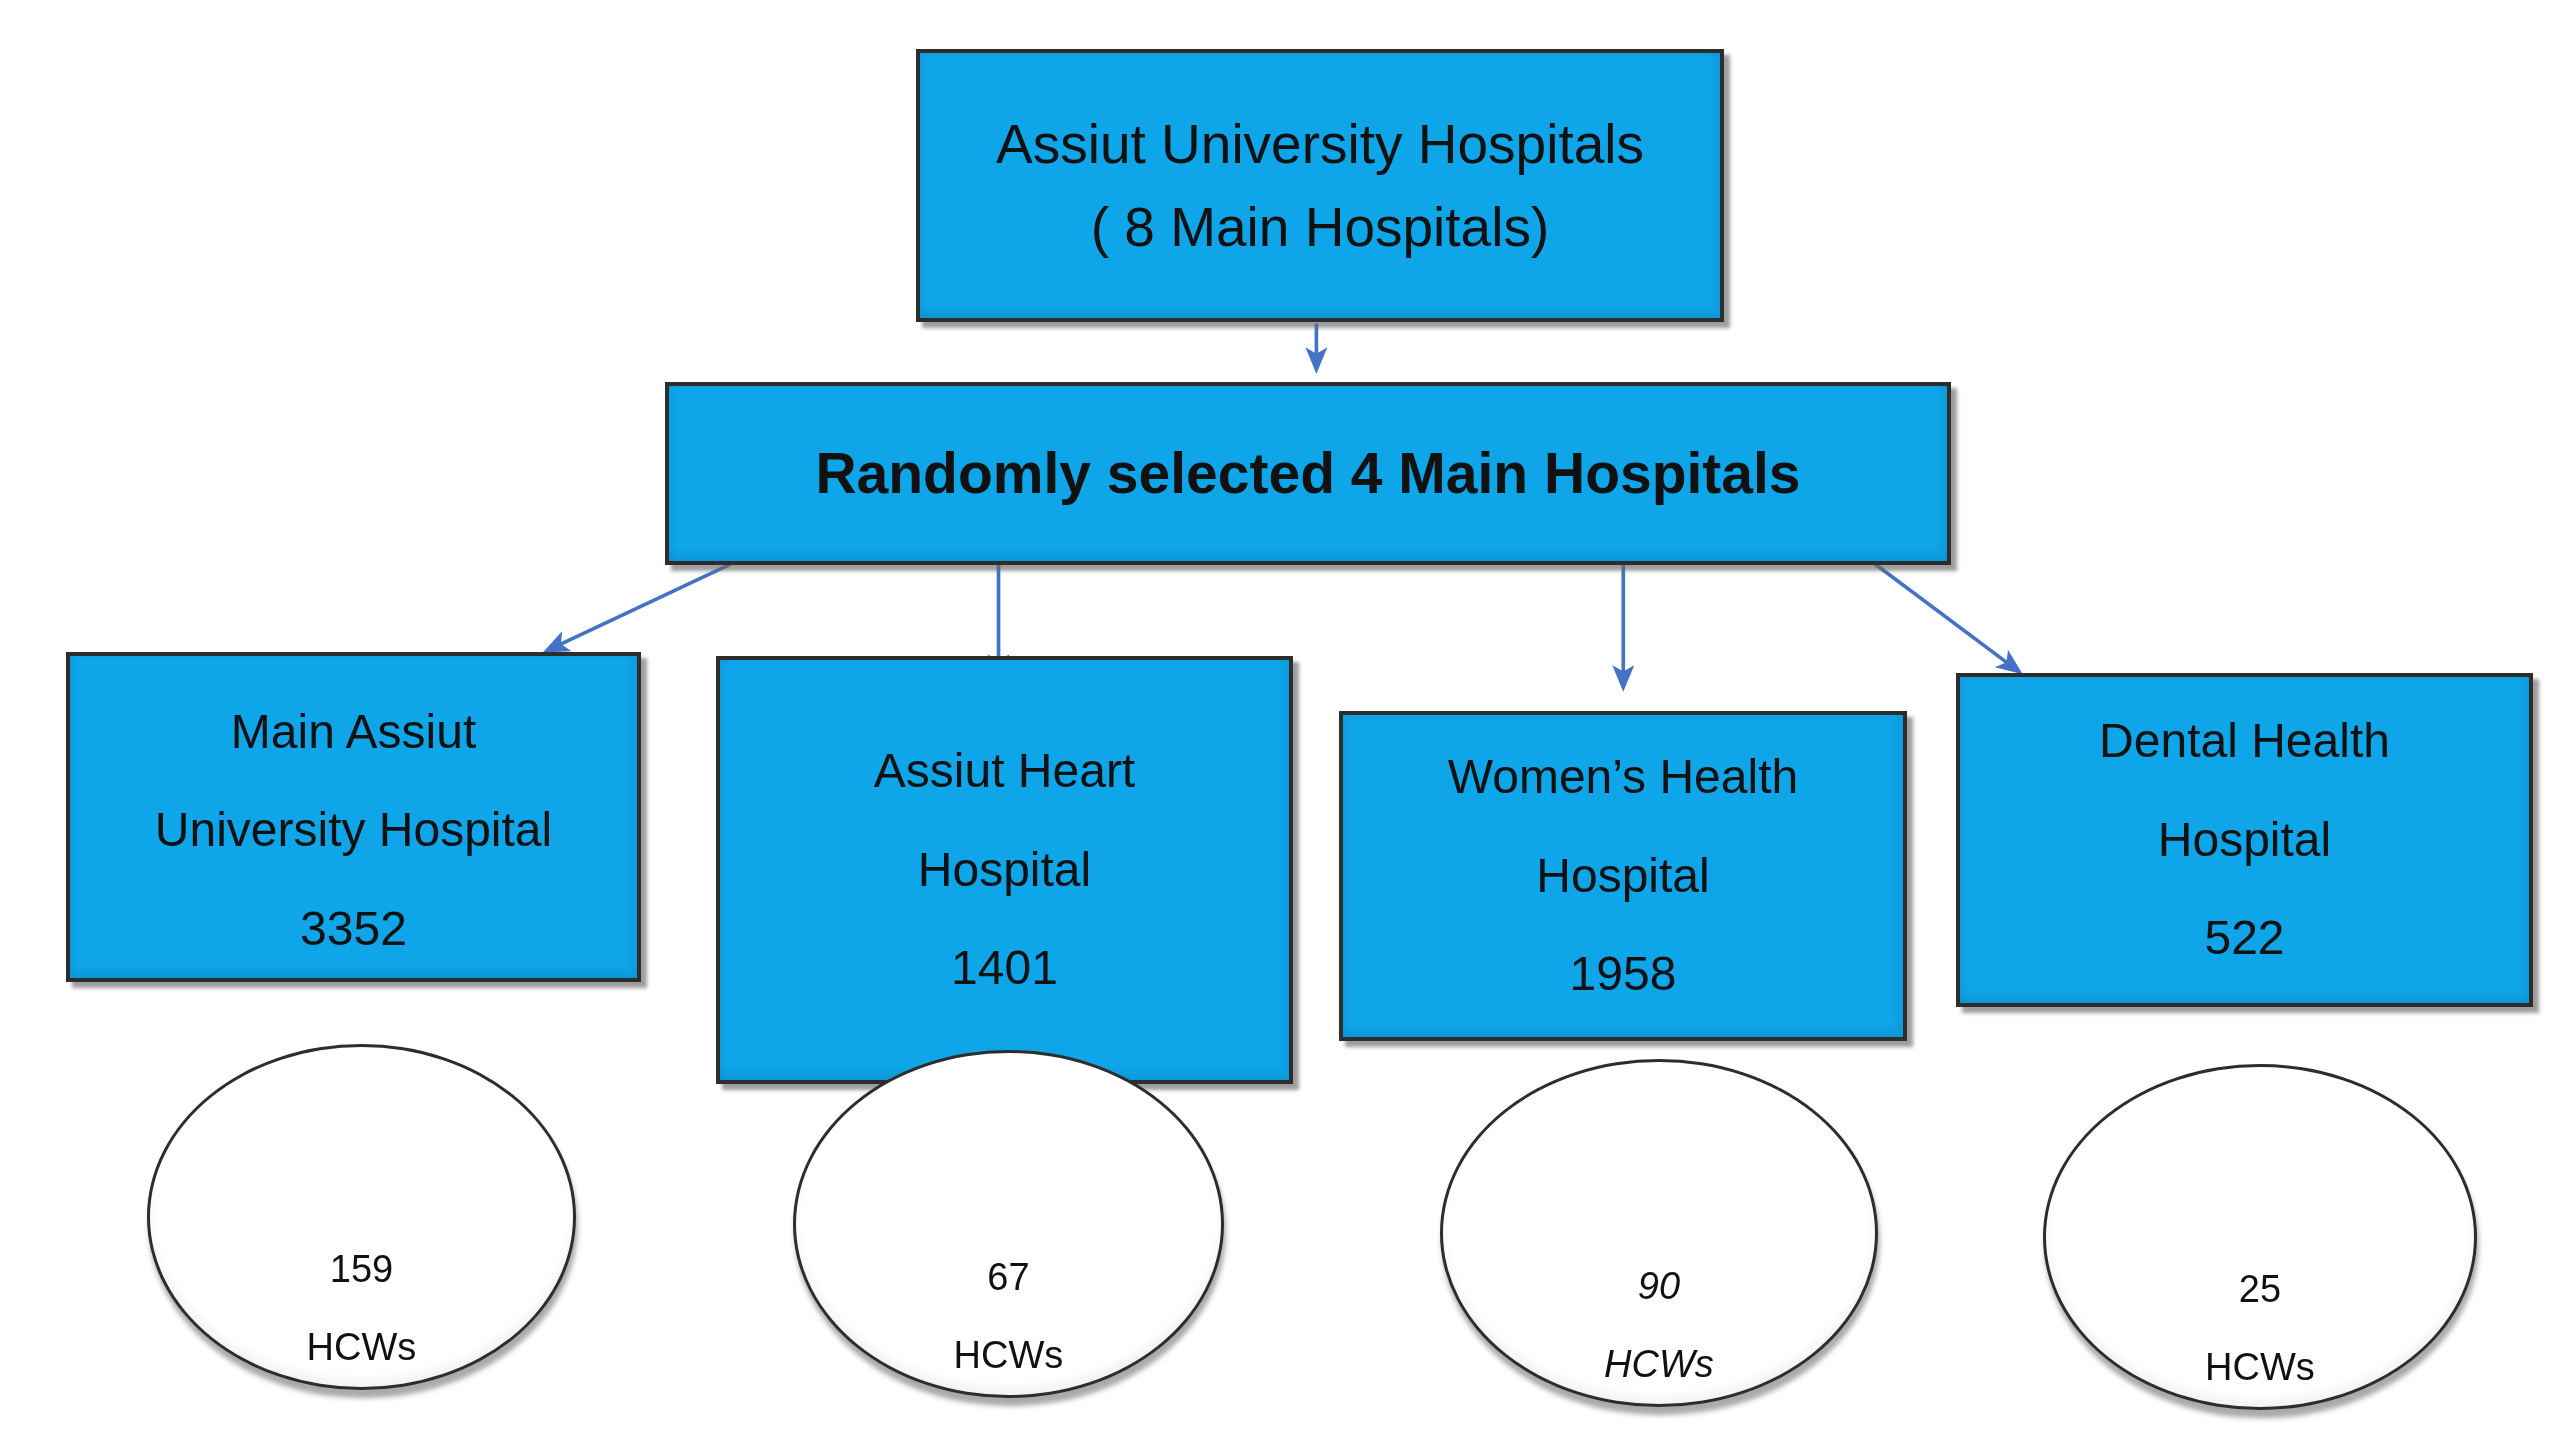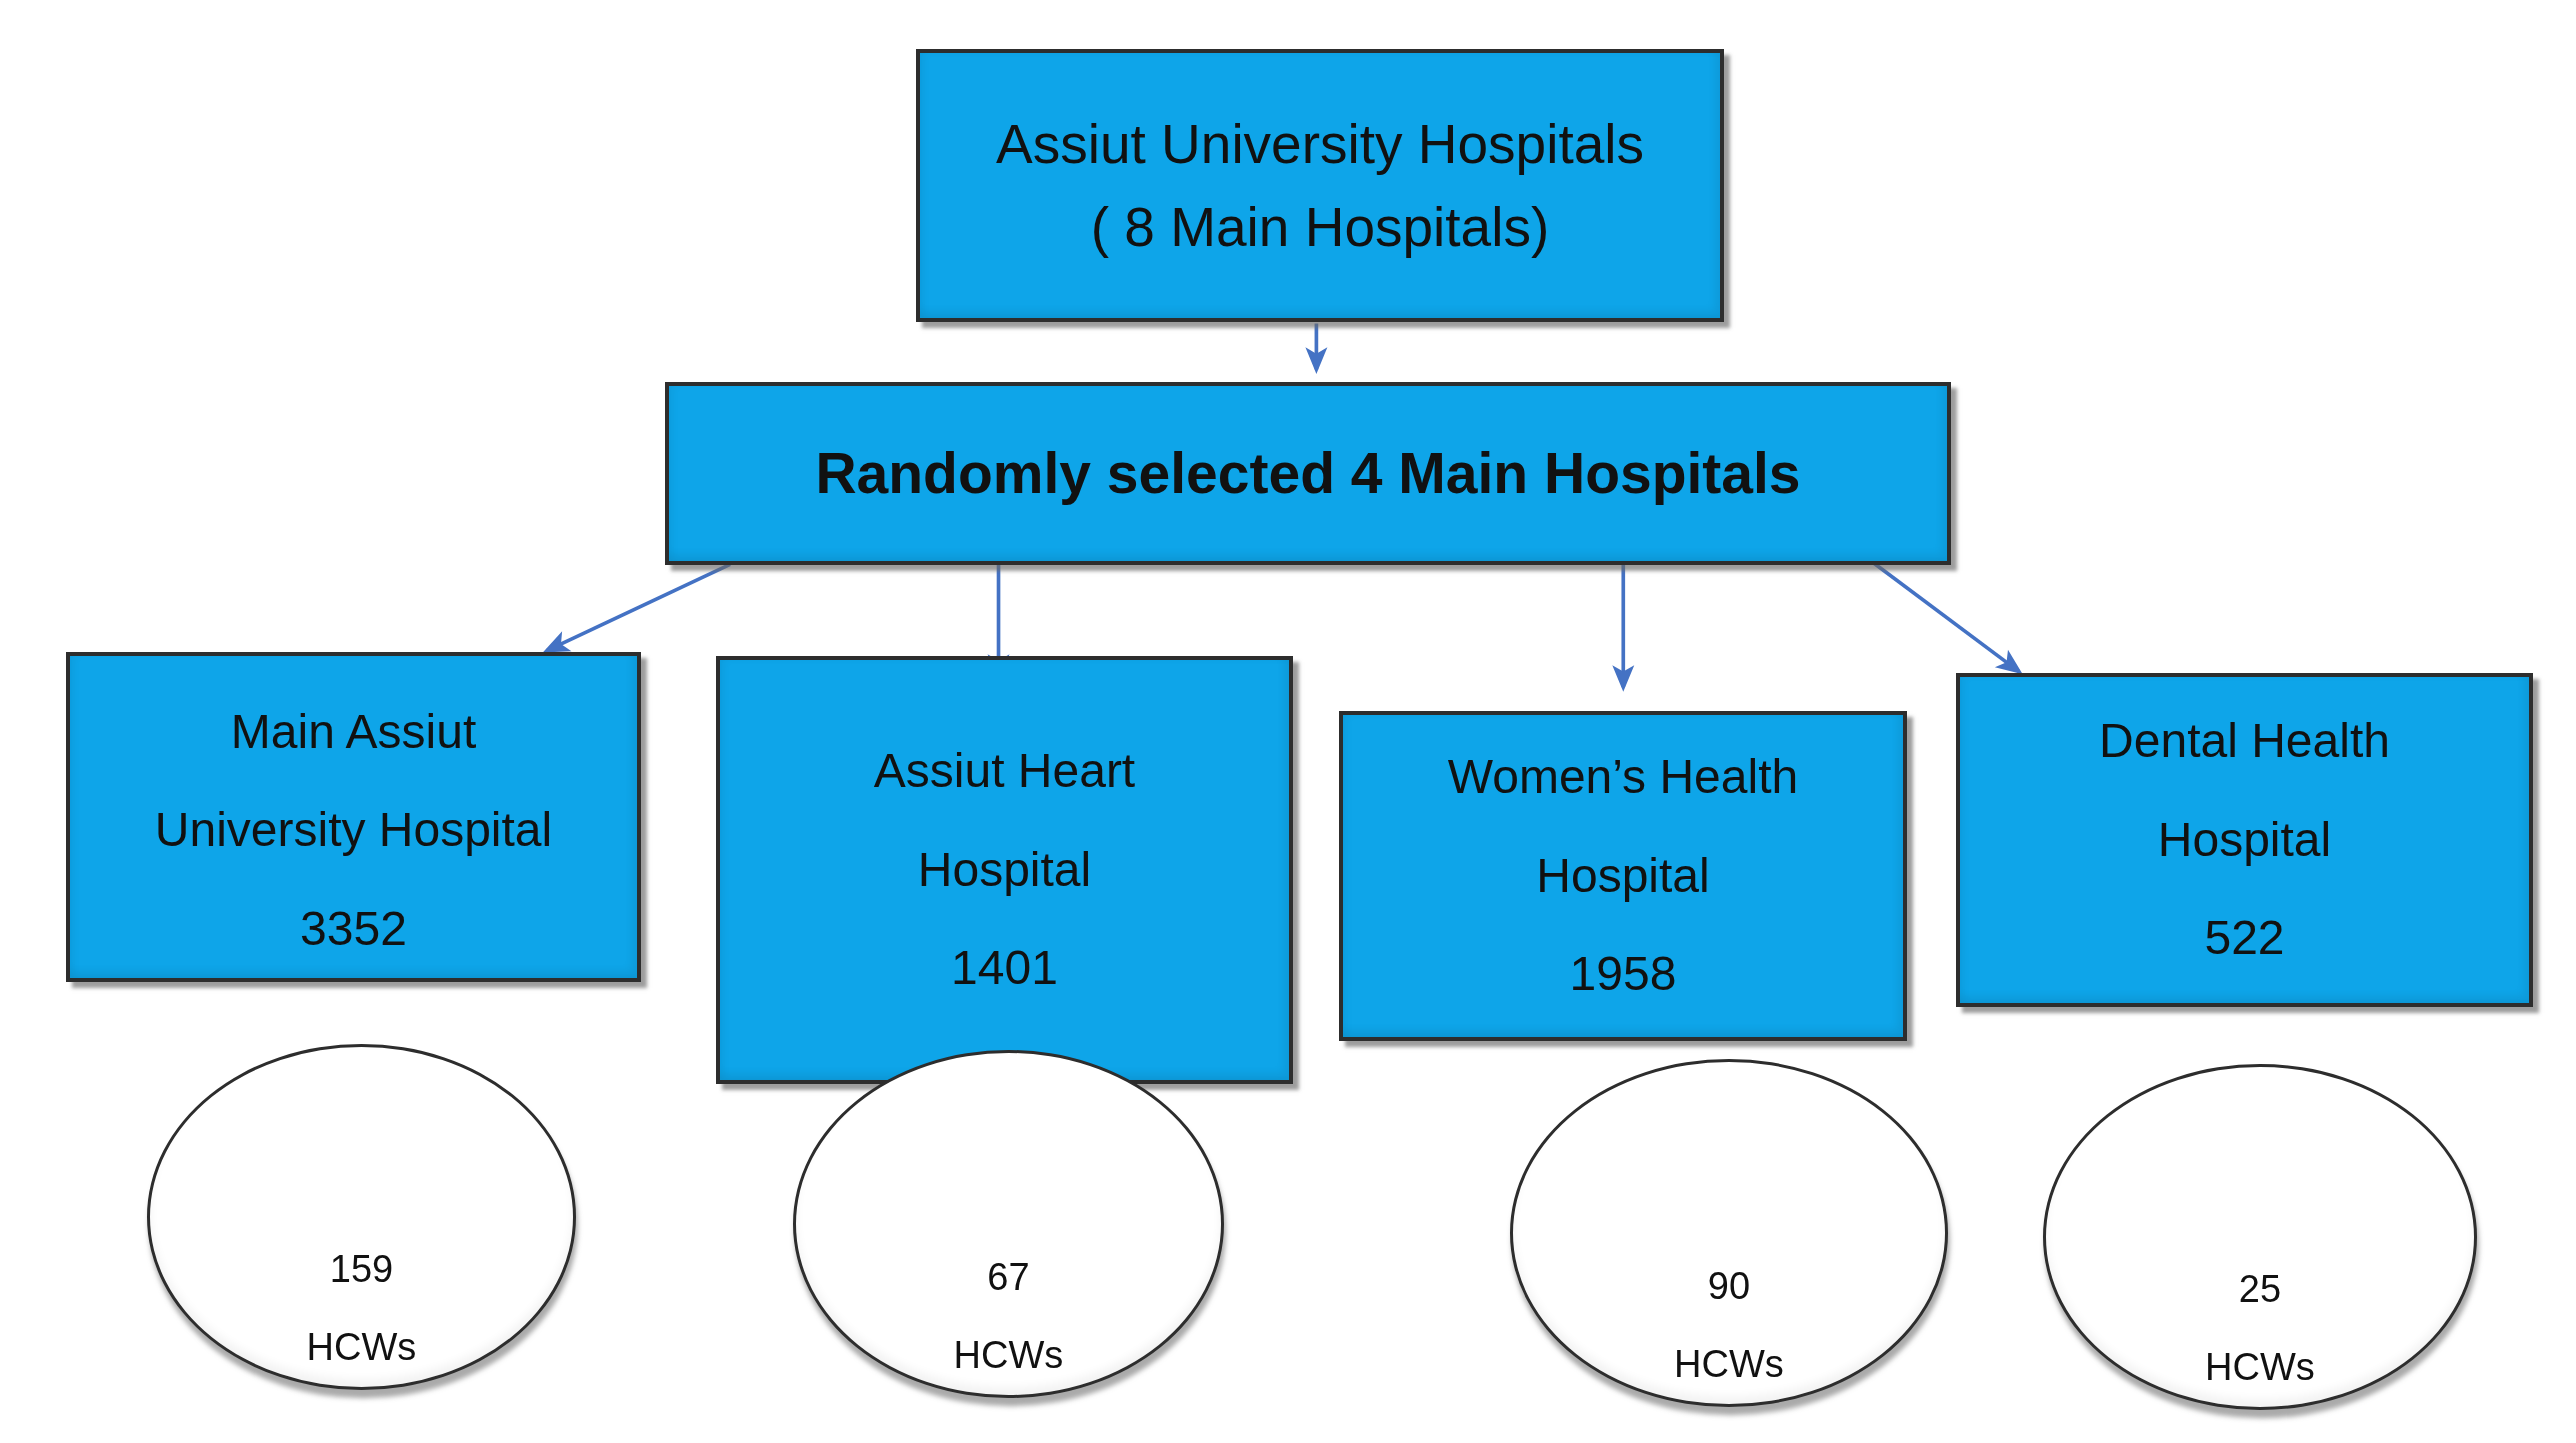--- a/index.html
+++ b/index.html
@@ -121,21 +121,21 @@
   <div class="oval" style="left:147px; top:1044px; width:429px; height:346px;">
     <div class="txt-line">159</div>
     <div class="txt-line">HCWs</div>
   </div>
 
   <div class="oval" style="left:793px; top:1050px; width:431px; height:348px;">
     <div class="txt-line">67</div>
     <div class="txt-line">HCWs</div>
   </div>
 
-  <div class="oval" style="left:1510px; top:1059px; width:438px; height:348px;">
+  <div class="oval" style="left:1440px; top:1059px; width:438px; height:348px;font-style:italic;">
     <div class="txt-line">90</div>
     <div class="txt-line">HCWs</div>
   </div>
 
   <div class="oval" style="left:2043px; top:1064px; width:434px; height:346px;">
     <div class="txt-line">25</div>
     <div class="txt-line">HCWs</div>
   </div>
 
 </div>

